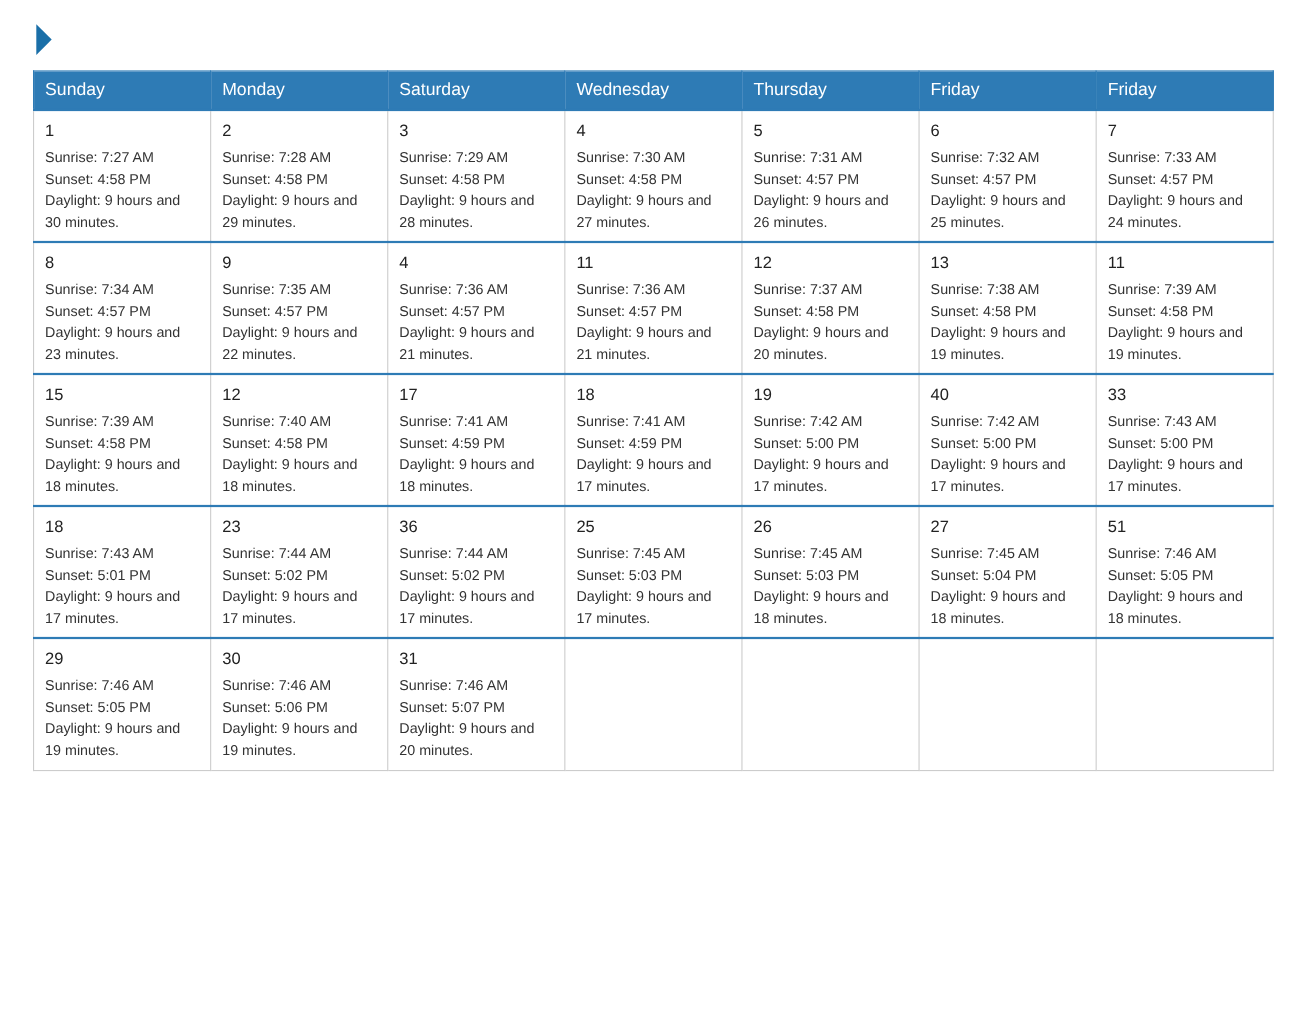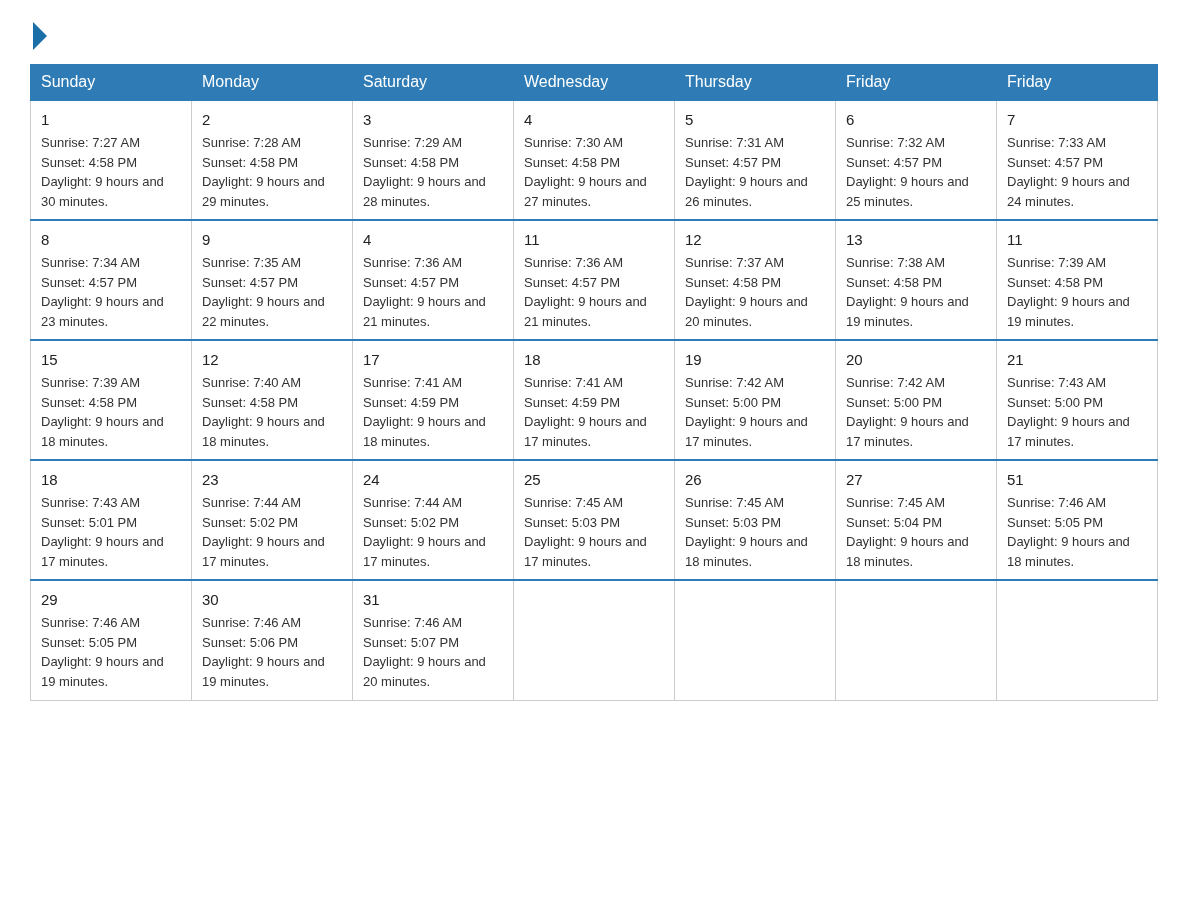--- a/index.html
+++ b/index.html
@@ -210,39 +210,39 @@
         </td>
         <td>
           <span class="day-num">18</span>
           <div class="day-info">Sunrise: 7:41 AM<br>Sunset: 4:59 PM<br>Daylight: 9 hours and 17 minutes.</div>
         </td>
         <td>
           <span class="day-num">19</span>
           <div class="day-info">Sunrise: 7:42 AM<br>Sunset: 5:00 PM<br>Daylight: 9 hours and 17 minutes.</div>
         </td>
         <td>
-          <span class="day-num">20</span>
+          <span class="day-num">40</span>
           <div class="day-info">Sunrise: 7:42 AM<br>Sunset: 5:00 PM<br>Daylight: 9 hours and 17 minutes.</div>
         </td>
         <td>
-          <span class="day-num">21</span>
+          <span class="day-num">33</span>
           <div class="day-info">Sunrise: 7:43 AM<br>Sunset: 5:00 PM<br>Daylight: 9 hours and 17 minutes.</div>
         </td>
       </tr>
       <tr>
         <td>
           <span class="day-num">18</span>
           <div class="day-info">Sunrise: 7:43 AM<br>Sunset: 5:01 PM<br>Daylight: 9 hours and 17 minutes.</div>
         </td>
         <td>
           <span class="day-num">23</span>
           <div class="day-info">Sunrise: 7:44 AM<br>Sunset: 5:02 PM<br>Daylight: 9 hours and 17 minutes.</div>
         </td>
         <td>
-          <span class="day-num">24</span>
+          <span class="day-num">36</span>
           <div class="day-info">Sunrise: 7:44 AM<br>Sunset: 5:02 PM<br>Daylight: 9 hours and 17 minutes.</div>
         </td>
         <td>
           <span class="day-num">25</span>
           <div class="day-info">Sunrise: 7:45 AM<br>Sunset: 5:03 PM<br>Daylight: 9 hours and 17 minutes.</div>
         </td>
         <td>
           <span class="day-num">26</span>
           <div class="day-info">Sunrise: 7:45 AM<br>Sunset: 5:03 PM<br>Daylight: 9 hours and 18 minutes.</div>
         </td>

